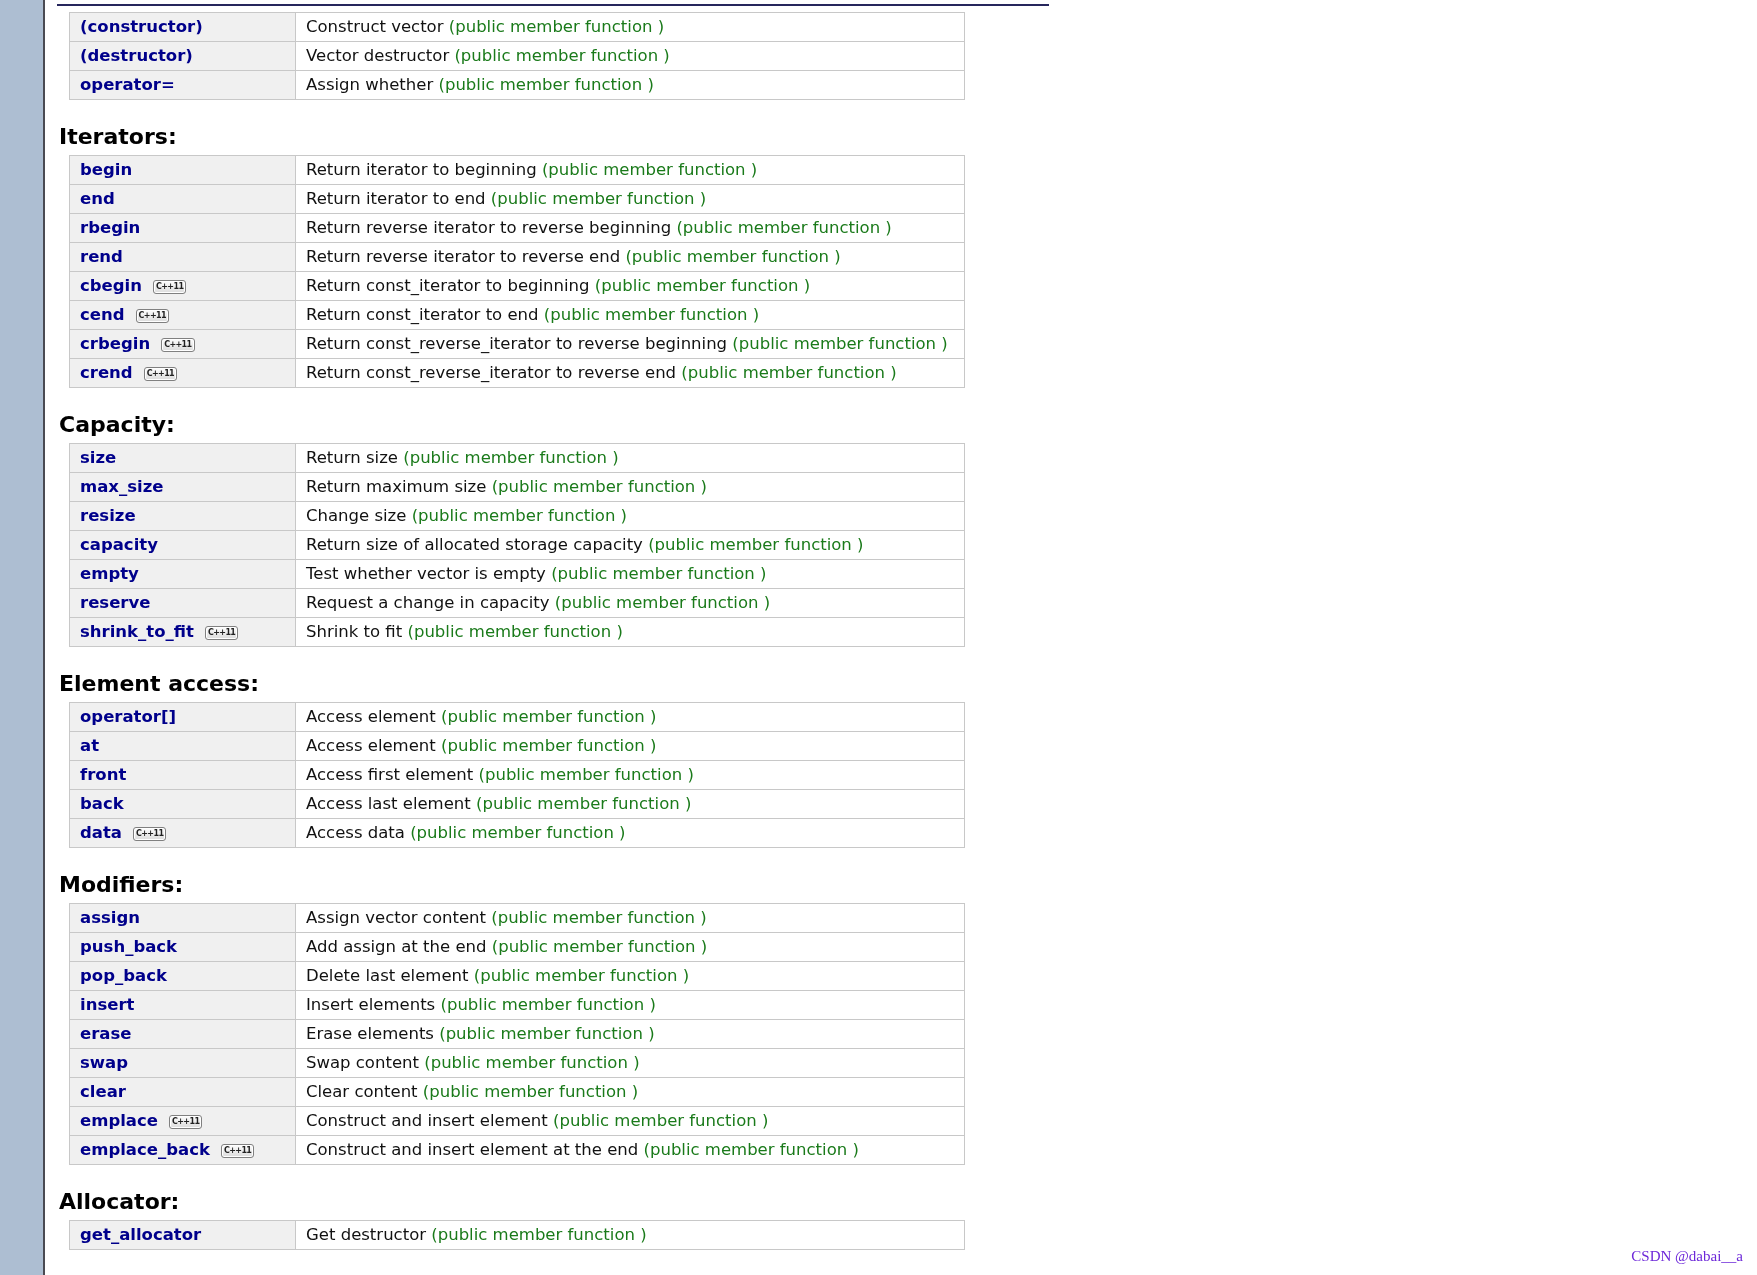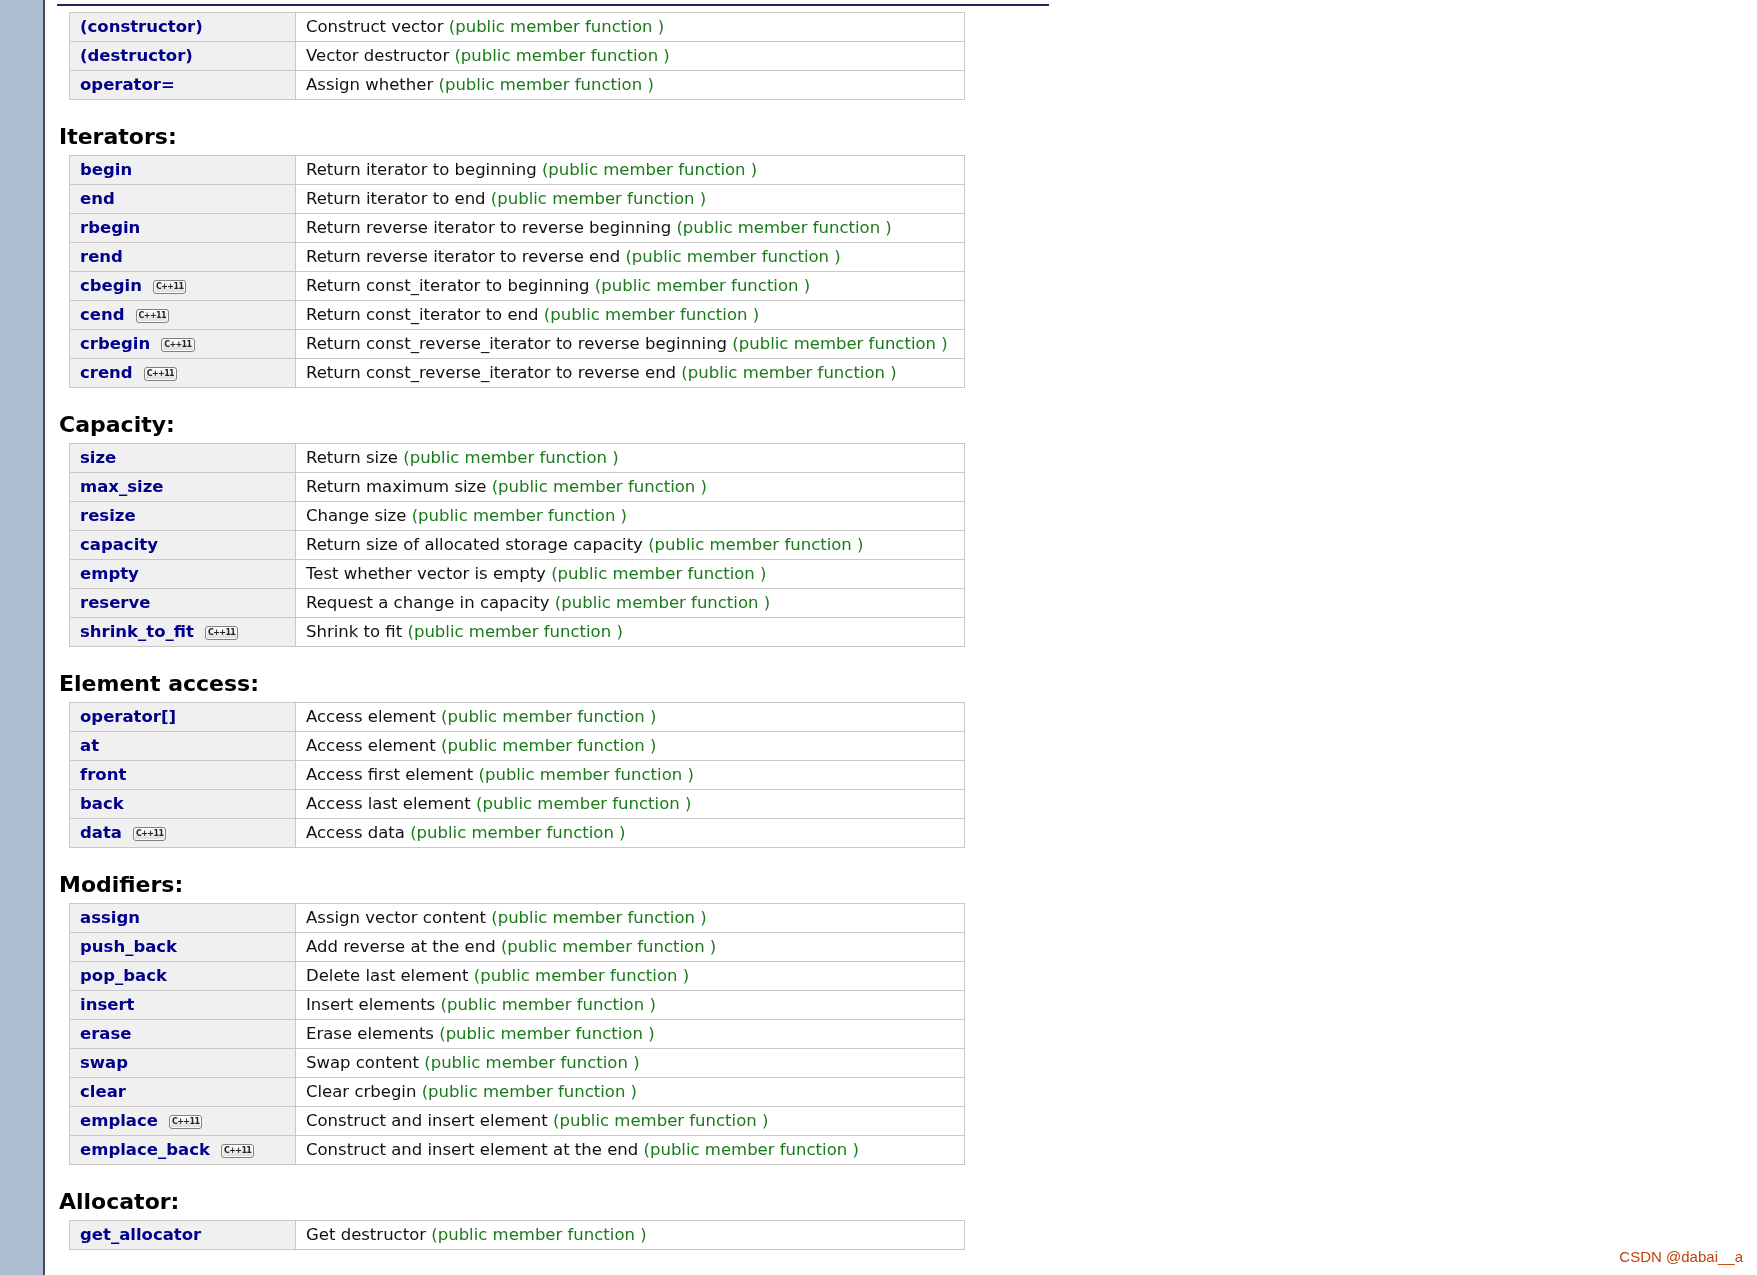--- a/index.html
+++ b/index.html
@@ -111,22 +111,22 @@
     letter-spacing: -0.6px;
     box-shadow: 0 0 0 1px #ffffff inset;
   }
 
   
   #watermark {
     position: absolute;
     right: 14px;
     bottom: 10px;
     font-size: 15px;
-    color: #c2410c;
-    font-family: Liberation Sans, sans-serif;
+    color: #6d28d9;
+    font-family: Liberation Serif, serif;
     white-space: nowrap;
     text-align: center;
   }
 </style>
 </head>
 <body>
 
 <div id="left-gutter"></div>
 
 <div id="content">
@@ -246,41 +246,41 @@
         </table>
         <div class="section-title">Modifiers:</div>
         <table class="member-table">
           <tbody>
             <tr>
               <td class="name-cell"><span>assign</span></td>
               <td class="desc-cell"><span>Assign vector content</span> <span class="fn-note">(public member function )</span></td>
             </tr>
             <tr>
               <td class="name-cell"><span>push_back</span></td>
-              <td class="desc-cell"><span>Add reverse at the end</span> <span class="fn-note">(public member function )</span></td>
+              <td class="desc-cell"><span>Add assign at the end</span> <span class="fn-note">(public member function )</span></td>
             </tr>
             <tr>
               <td class="name-cell"><span>pop_back</span></td>
               <td class="desc-cell"><span>Delete last element</span> <span class="fn-note">(public member function )</span></td>
             </tr>
             <tr>
               <td class="name-cell"><span>insert</span></td>
               <td class="desc-cell"><span>Insert elements</span> <span class="fn-note">(public member function )</span></td>
             </tr>
             <tr>
               <td class="name-cell"><span>erase</span></td>
               <td class="desc-cell"><span>Erase elements</span> <span class="fn-note">(public member function )</span></td>
             </tr>
             <tr>
               <td class="name-cell"><span>swap</span></td>
               <td class="desc-cell"><span>Swap content</span> <span class="fn-note">(public member function )</span></td>
             </tr>
             <tr>
               <td class="name-cell"><span>clear</span></td>
-              <td class="desc-cell"><span>Clear crbegin</span> <span class="fn-note">(public member function )</span></td>
+              <td class="desc-cell"><span>Clear content</span> <span class="fn-note">(public member function )</span></td>
             </tr>
             <tr>
               <td class="name-cell"><span>emplace</span><span class="cpp11-badge">C++11</span></td>
               <td class="desc-cell"><span>Construct and insert element</span> <span class="fn-note">(public member function )</span></td>
             </tr>
             <tr>
               <td class="name-cell"><span>emplace_back</span><span class="cpp11-badge">C++11</span></td>
               <td class="desc-cell"><span>Construct and insert element at the end</span> <span class="fn-note">(public member function )</span></td>
             </tr>
           </tbody>

